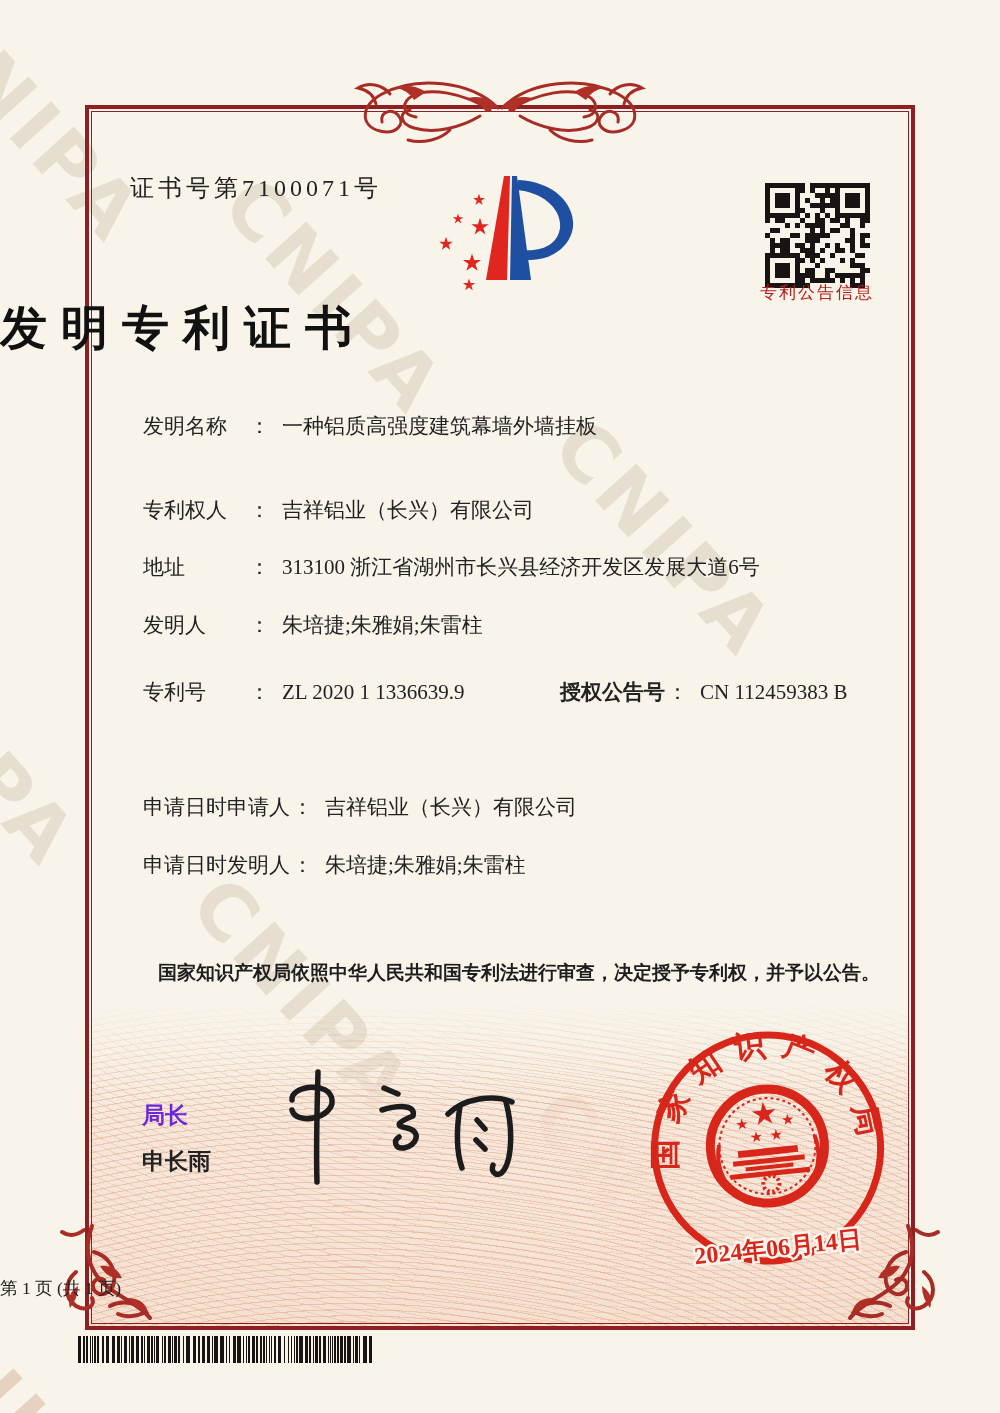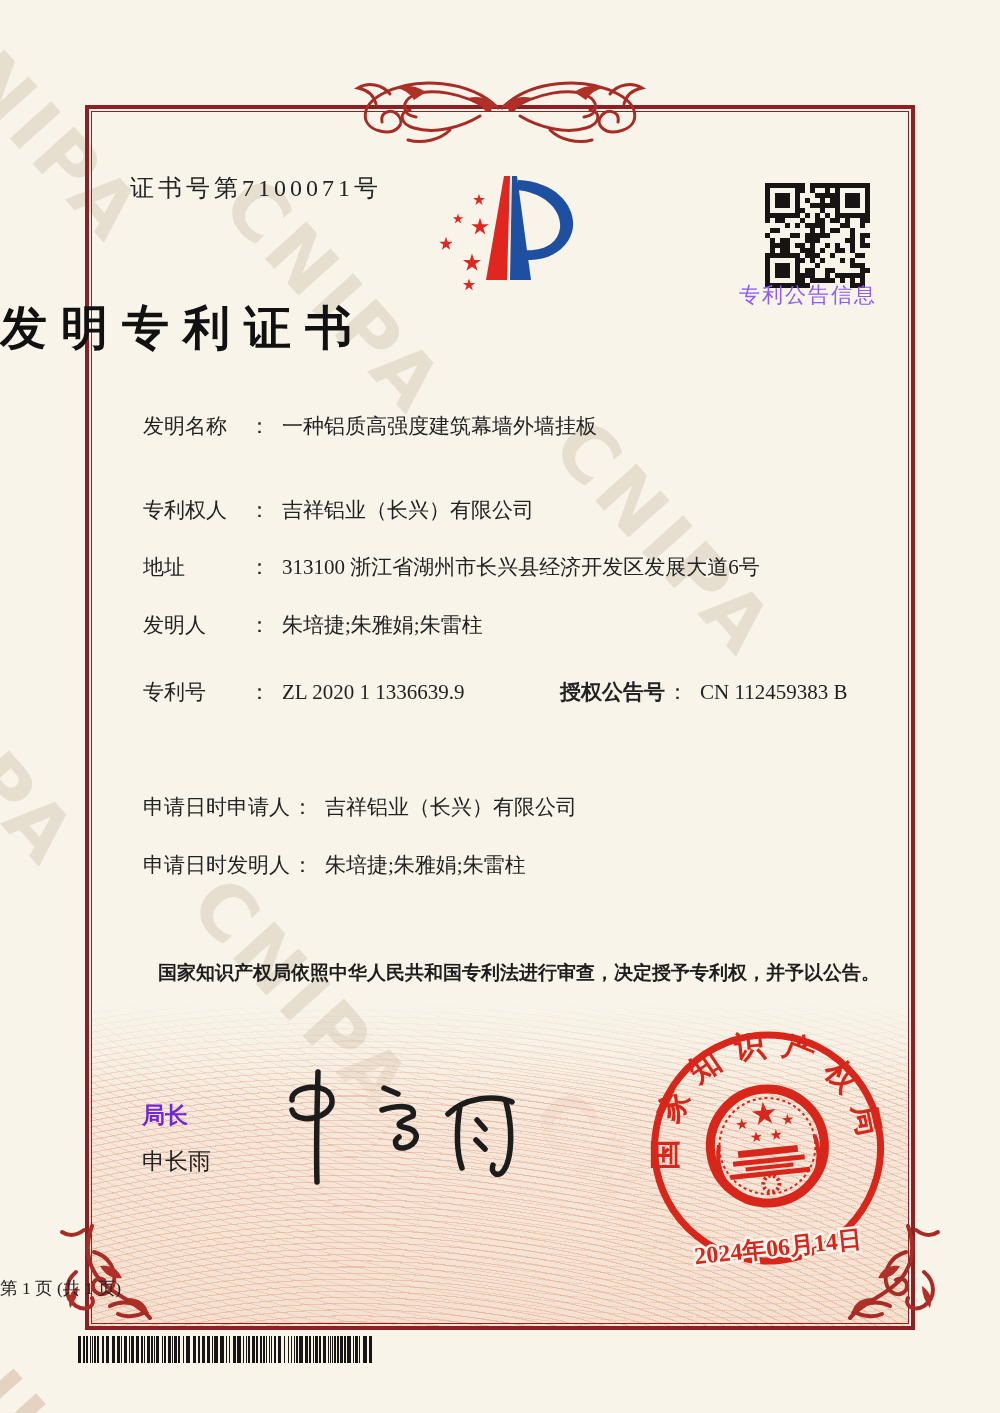--- a/index.html
+++ b/index.html
@@ -24,22 +24,22 @@
   
   #frame{position:absolute;left:85px;right:85px;top:105px;bottom:83px;border:4px solid #8e2024;}
   #frame-inner{position:absolute;inset:2px;border:1px solid #8e2024;}
 
   .orn{position:absolute;pointer-events:none;}
 
   
   #cert-no{position:absolute;left:130px;top:172px;font-size:24px;letter-spacing:4px;color:#222;}
   #logo{position:absolute;left:425px;top:158px;}
   #qr{position:absolute;left:765px;top:183px;}
-  #qr-caption{position:absolute;left:739px;top:281px;width:156px;text-align:left;
-              font-size:21px;letter-spacing:2px;color:#8b5cf6;}
+  #qr-caption{position:absolute;left:739px;top:281px;width:156px;text-align:center;
+              font-size:17px;letter-spacing:2px;color:#b91c1c;}
   #title{position:absolute;left:0;top:297px;width:100%;text-align:left;
          font-size:47px;font-weight:700;letter-spacing:14px;color:#111;}
 
   
   .frow{position:absolute;left:143px;font-size:21px;color:#222;white-space:nowrap;}
   .flabel{display:inline-block;width:106px;text-align:justify;vertical-align:top;}
   .flabel::after{content:"";display:inline-block;width:100%;height:0;}
   .flabel.wide{width:149px;}
   .colon{display:inline-block;}
   .fval{margin-left:12px;}
@@ -47,21 +47,21 @@
   .rlabel{display:inline-block;width:107px;text-align:justify;vertical-align:top;font-weight:bold;}
   .rlabel::after{content:"";display:inline-block;width:100%;height:0;}
 
   
   #decl{position:absolute;left:118px;top:953px;width:770px;font-size:19px;color:#1d1d1d;font-weight:bold;}
   #decl .dline{white-space:nowrap;line-height:40px;}
   #decl .dline.indent{text-indent:2.1em;}
 
   
   #director-title{position:absolute;left:142px;top:1100px;font-size:23px;color:#6d28d9;font-weight:600;}
-  #director-name{position:absolute;left:142px;top:1146px;font-size:23px;color:#222;font-weight:400;}
+  #director-name{position:absolute;left:142px;top:1146px;font-size:23px;color:#222;font-weight:700;}
   #sig{position:absolute;left:266px;top:1058px;}
   #seal{position:absolute;left:642px;top:1026px;transform:rotate(-6deg);}
 
   
   #page-no{position:absolute;left:0;top:1276px;width:100%;text-align:left;font-size:17.5px;color:#222;}
   #barcode{position:absolute;left:78px;top:1336px;}
 </style>
 </head>
 <body>
 

